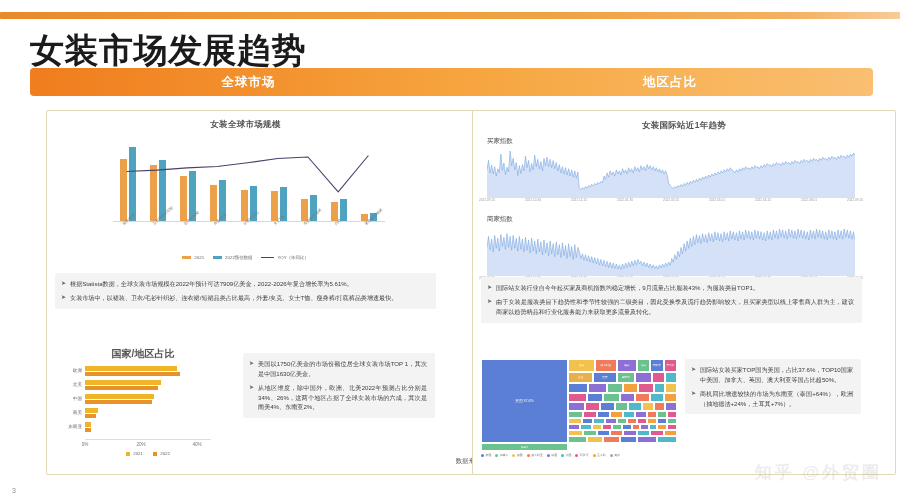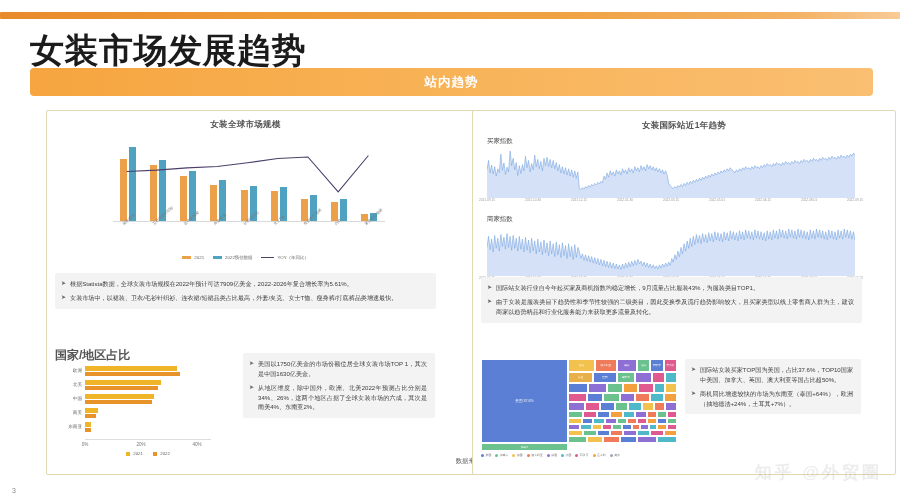--- a/index.html
+++ b/index.html
@@ -78,21 +78,21 @@
     position: absolute; background: #f3f3f3; border-radius: 2px;
     padding: 6px 8px 6px 6px;
   }
   .bullet { display: flex; gap: 4px; margin-bottom: 4px; }
   .bullet:last-child { margin-bottom: 0; }
   .bullet .mark { color: #666; font-size: 6px; line-height: 1.55; flex: 0 0 auto; }
   .bullet .txt  { font-size: 6.1px; line-height: 1.62; color: #3c3c3c; text-align: justify; }
 
   
   .hb-wrap { position: absolute; left: 8px; top: 236px; width: 176px; height: 118px; }
-  .hb-title { text-align: left; font-size: 12px; color: #555; font-weight: 600; }
+  .hb-title { text-align: center; font-size: 10px; color: #555; font-weight: 600; }
   .hb-area { position: absolute; left: 30px; top: 18px; width: 126px; height: 72px; }
   .hb-row { position: absolute; left: 0; height: 12px; }
   .hb-name {
     position: absolute; left: -30px; width: 27px; text-align: right;
     font-size: 4.6px; color: #666; line-height: 12px;
   }
   .hb-b1 { position: absolute; left: 0; top: 1px;   height: 4.5px; background: #f0b429; }
   .hb-b2 { position: absolute; left: 0; top: 6.5px; height: 4.5px; background: #e8932a; }
   .hb-axis { position: absolute; left: 30px; top: 92px; width: 126px; height: 10px; border-top: 1px solid #ddd; }
   .hb-tick { position: absolute; top: 2px; font-size: 4.6px; color: #777; transform: translateX(-50%); }
@@ -140,21 +140,22 @@
 </head>
 <body>
 
 <div id="slide">
 
   <div class="top-bar"></div>
 
   <div class="slide-title">女装市场发展趋势</div>
 
   <div class="tab-strip">
-    <div class="tab tab-right">站内趋势</div>
+    <div class="tab tab-left">全球市场</div>
+    <div class="tab tab-right">地区占比</div>
   </div>
 
   <div class="panel panel-left">
 
     <div class="lc-wrap">
       <div class="chart-title">女装全球市场规模</div>
       <div class="lc-plot" id="lcPlot">
           <div class="lc-group" style="left: 6.64889px;">
             <div class="lc-bar a" style="height: 62.4px;"></div>
             <div class="lc-bar b" style="height: 73.6px;"></div>

